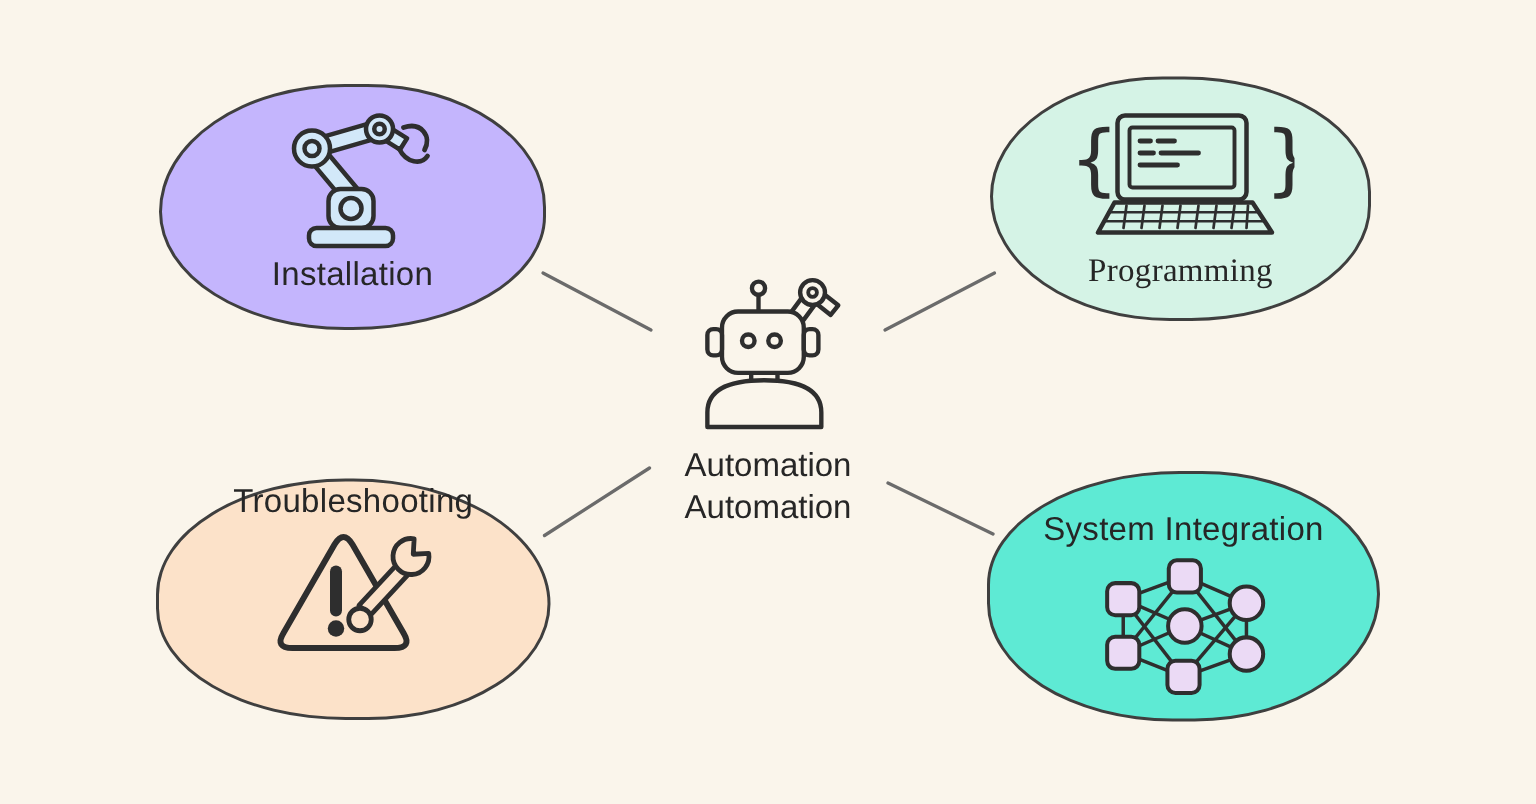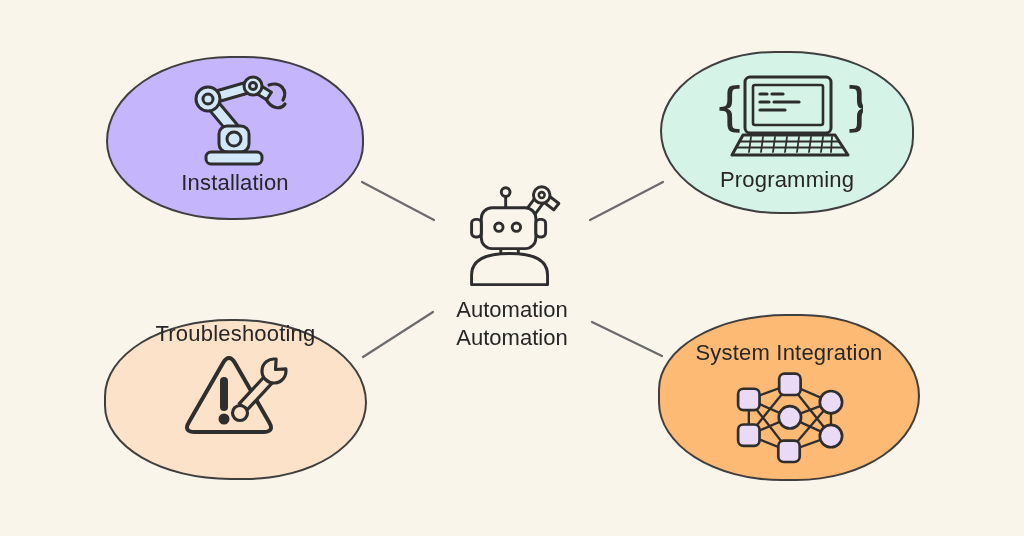--- a/index.html
+++ b/index.html
@@ -21,21 +21,21 @@
   .b-trouble{left:104px;top:319px;width:263px;height:161px;
     border-radius:50% 52% 48% 50% / 50% 54% 50% 48%;}
   .b-system{left:658px;top:314px;width:262px;height:167px;
     border-radius:52% 48% 50% 50% / 48% 52% 54% 50%;}
   .label{
     font-size:22px;color:#262626;letter-spacing:.2px;white-space:nowrap;
   }
   .b-install .icon{margin-top:14px;}
   .b-install .label{margin-top:2px;}
   .b-program .icon{margin-top:20px;}
-  .b-program .label{margin-top:2px;}
+  .b-program .label{margin-top:2px;font-family:Liberation Serif, serif;}
   .b-trouble .label{}
   .b-trouble .icon{margin-top:2px;}
   .b-system .label{margin-top:24px;}
   .b-system .icon{margin-top:4px;}
   .center-node{
     position:absolute;left:432px;top:180px;width:160px;
     display:flex;flex-direction:column;align-items:center;justify-content:center;
   }
   .center-label{
     margin-top:8px;text-align:center;color:#262626;
@@ -114,21 +114,21 @@
         <path d="M 48,14 Q 54,4 60,14 L 94,73 Q 100,83 88,83 L 20,83 Q 8,83 14,73 Z" fill="currentColor" stroke-width="4"></path>
         <line x1="49" y1="32" x2="49" y2="58" stroke-width="8"></line>
         <circle cx="49" cy="70" r="5.5" fill="#2e2e2e" stroke="none"></circle>
         <polygon points="90.3,26.6 97.7,33.4 71.7,61.4 64.3,54.6" fill="currentColor" stroke-width="3.2"></polygon>
         <circle cx="65" cy="64" r="7.5" fill="currentColor" stroke-width="3.2"></circle>
         <path d="M 110.8,19.9 A 12,12 0 1 1 101.1,10.2 L 100.5,20.5 Z" fill="currentColor" stroke-width="3.2"></path>
       </g>
     </svg>
   </div>
 
-  <div class="bubble b-system" style="background: #fdba74; color: rgb(235, 218, 245);">
+  <div class="bubble b-system" style="background: #5eead4; color: rgb(235, 218, 245);">
     <span class="label">System Integration</span>
     <svg class="icon" width="132" height="100" viewBox="0 0 140 112" xmlns="http://www.w3.org/2000/svg">
       <g stroke="#2e2e2e" stroke-width="2.6">
         <line x1="25" y1="33" x2="25" y2="73"></line>
         <line x1="117" y1="36" x2="117" y2="74"></line>
         <line x1="25" y1="33" x2="71" y2="16"></line>
         <line x1="25" y1="33" x2="71" y2="53"></line>
         <line x1="25" y1="33" x2="70" y2="91"></line>
         <line x1="25" y1="73" x2="71" y2="16"></line>
         <line x1="25" y1="73" x2="71" y2="53"></line>

